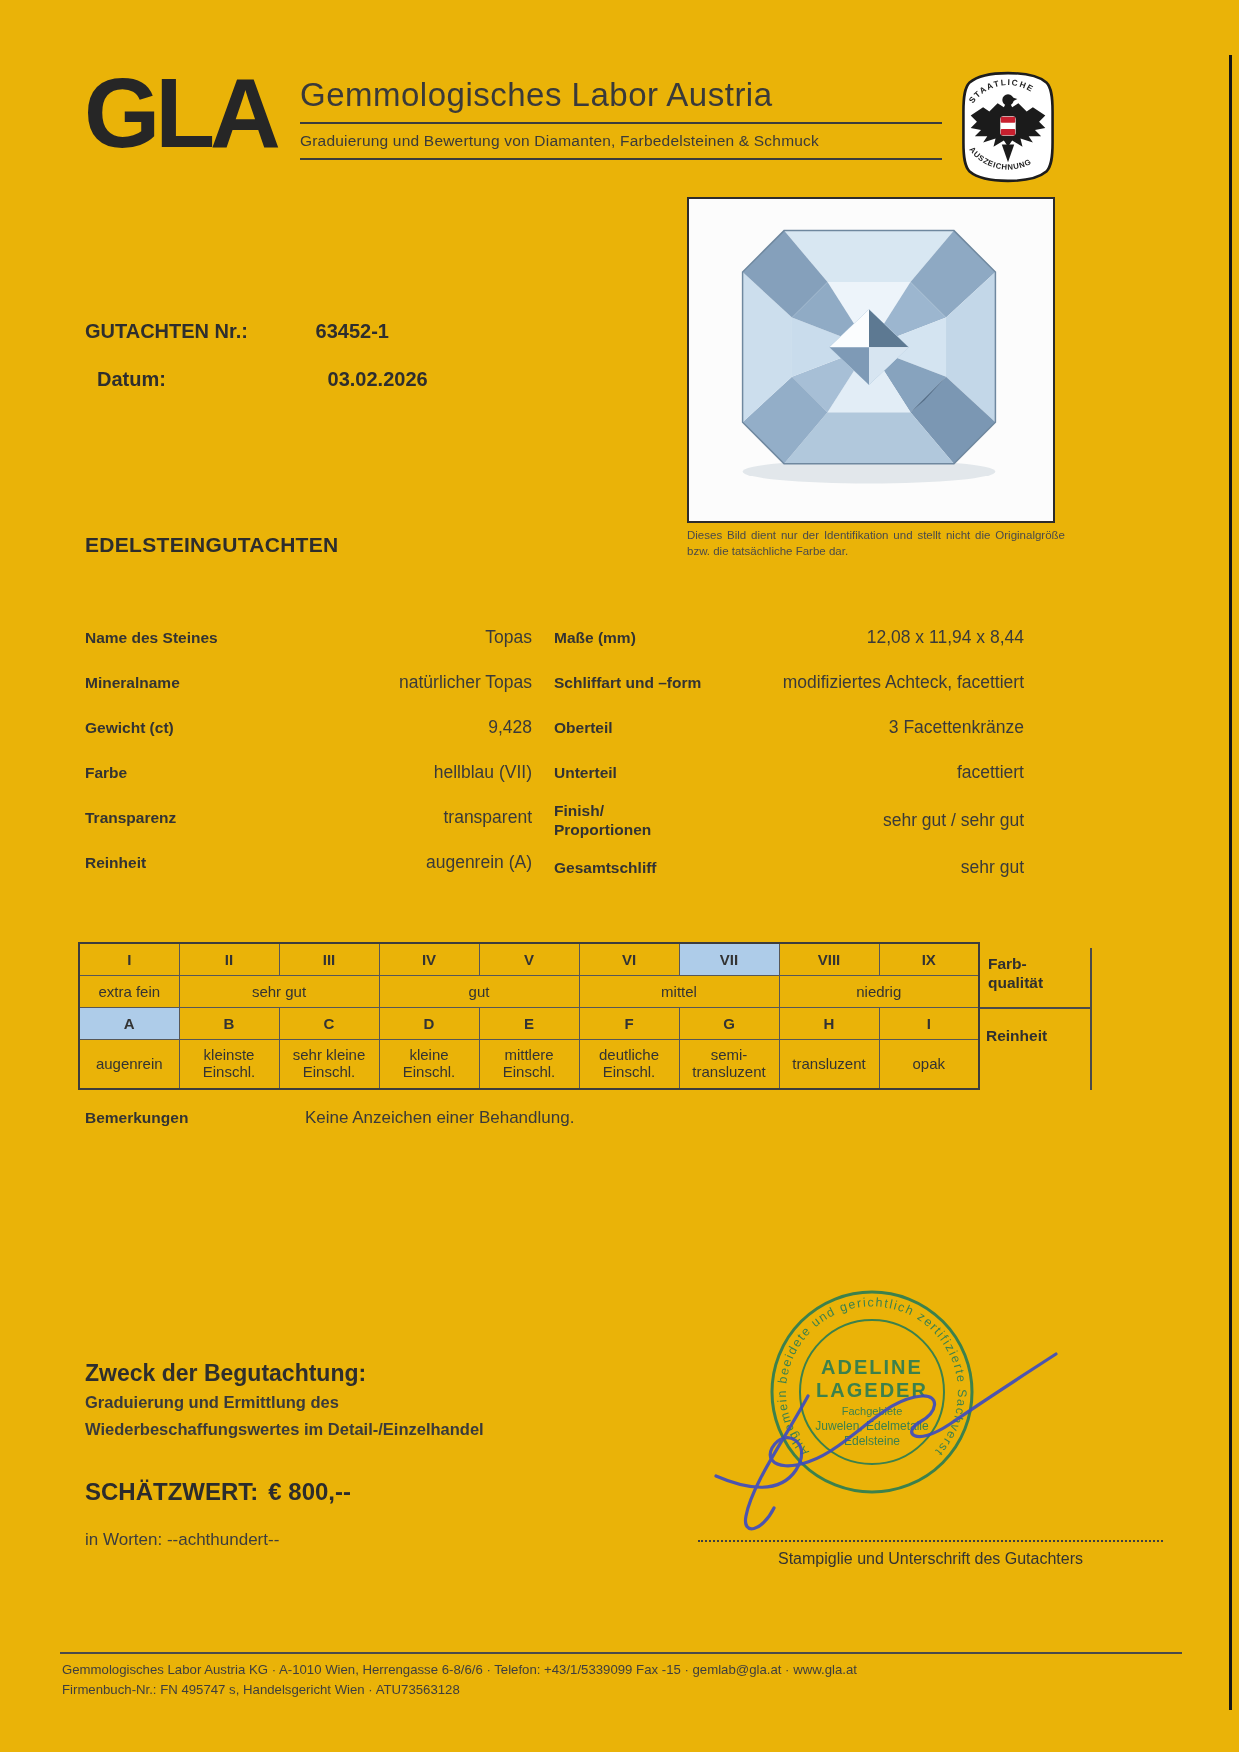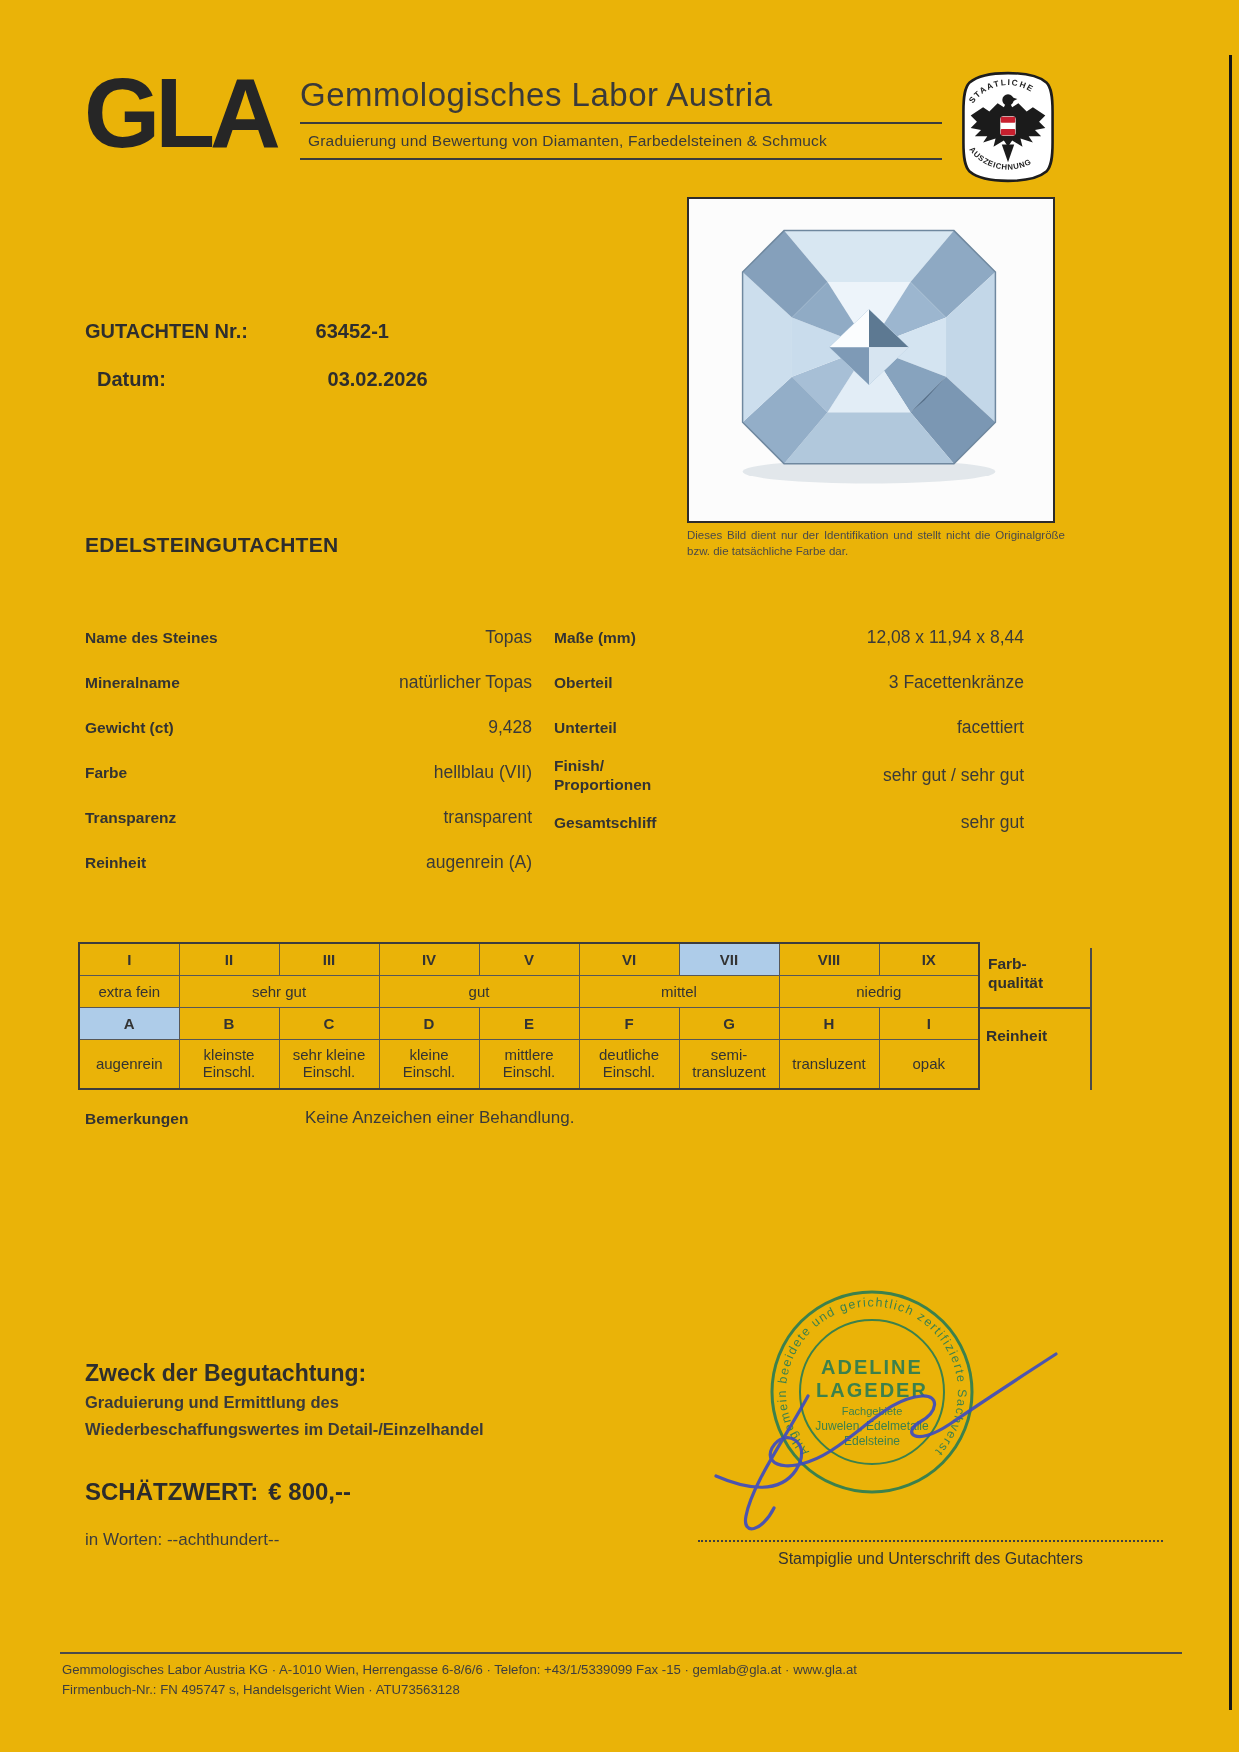--- a/index.html
+++ b/index.html
@@ -5,21 +5,21 @@
   html,body{margin:0;padding:0;background:#e8e8e8;}
   .page{position:relative;width:1239px;height:1752px;background:#eab308;margin:0 auto;
         font-family:"Liberation Sans",sans-serif;color:#333;overflow:hidden;}
   .abs{position:absolute;}
 
   
   .logo{left:84px;top:64px;font-size:98px;font-weight:bold;letter-spacing:-5px;color:#262626;line-height:1;}
   .titleblock{left:300px;top:76px;width:642px;}
   .title{font-size:33px;color:#3a3a3a;letter-spacing:.5px;white-space:nowrap;}
   .hrule{height:2px;background:#3c3c3c;margin-top:8px;}
-  .subtitle{font-size:15.5px;color:#3a3a3a;margin-top:8px;letter-spacing:.2px;white-space:nowrap;margin-left:8px;}
+  .subtitle{font-size:15.5px;color:#3a3a3a;margin-top:8px;letter-spacing:.2px;white-space:nowrap;}
   .badge{left:960px;top:70px;width:96px;height:114px;}
 
   
   .metarow{left:85px;font-size:20px;font-weight:bold;color:#2e2e2e;}
   .metarow .lbl{display:inline-block;width:225px;}
 
   
   .photo{left:687px;top:197px;width:364px;height:322px;border:2px solid #2c2c2c;background:#fcfcfc;}
   .caption{left:687px;top:527px;width:378px;font-size:11.5px;line-height:1.4;color:#4a4a4a;text-align:justify;}
 
@@ -40,21 +40,21 @@
   .grade-table td{border:1px solid #575757;text-align:center;vertical-align:middle;
                   font-size:15px;color:#333;padding:0 2px;}
   .grade-table tr.rgrade td{height:31px;font-weight:bold;}
   .grade-table tr.rqual td{height:31px;}
   .grade-table tr.rdesc td{height:48px;line-height:1.12;}
   .pre{white-space:pre-line;}
   .sidelabel{font-size:15.5px;font-weight:bold;color:#2f2f2f;line-height:1.25;white-space:pre-line;}
   .tline{background:#4a4a4a;}
 
   
-  .remarks{left:85px;top:1108px;display:flex;align-items:flex-end;}
+  .remarks{left:85px;top:1108px;display:flex;align-items:center;}
   .remarks .flabel{width:220px;}
   .remarks .rv{font-size:17px;color:#3a3a3a;}
 
   
   .purpose{left:85px;top:1360px;}
   .purpose .pt{font-size:23px;font-weight:bold;color:#2e2e2e;}
   .purpose .pl{font-size:16.5px;font-weight:bold;color:#3a3a3a;margin-top:4px;line-height:1.4;}
   .purpose .pl:first-of-type{margin-top:8px;}
   .schatz{left:85px;top:1478px;font-size:24px;font-weight:bold;color:#2c2c2c;}
   .schatz .val{margin-left:10px;}
@@ -180,20 +180,24 @@
     <div class="frow">
         <span class="flabel">Reinheit</span>
         <span class="fvalue">augenrein (A)</span>
       </div>
   </div>
 
   <div class="abs fieldcol colR">
     <div class="frow">
         <span class="flabel">Maße (mm)</span>
         <span class="fvalue">12,08 x 11,94 x 8,44</span>
+      </div>
+    <div class="frow">
+        <span class="flabel">Schliffart und –form</span>
+        <span class="fvalue">modifiziertes Achteck, facettiert</span>
       </div>
     <div class="frow">
         <span class="flabel">Oberteil</span>
         <span class="fvalue">3 Facettenkränze</span>
       </div>
     <div class="frow">
         <span class="flabel">Unterteil</span>
         <span class="fvalue">facettiert</span>
       </div>
     <div class="frow tall">

